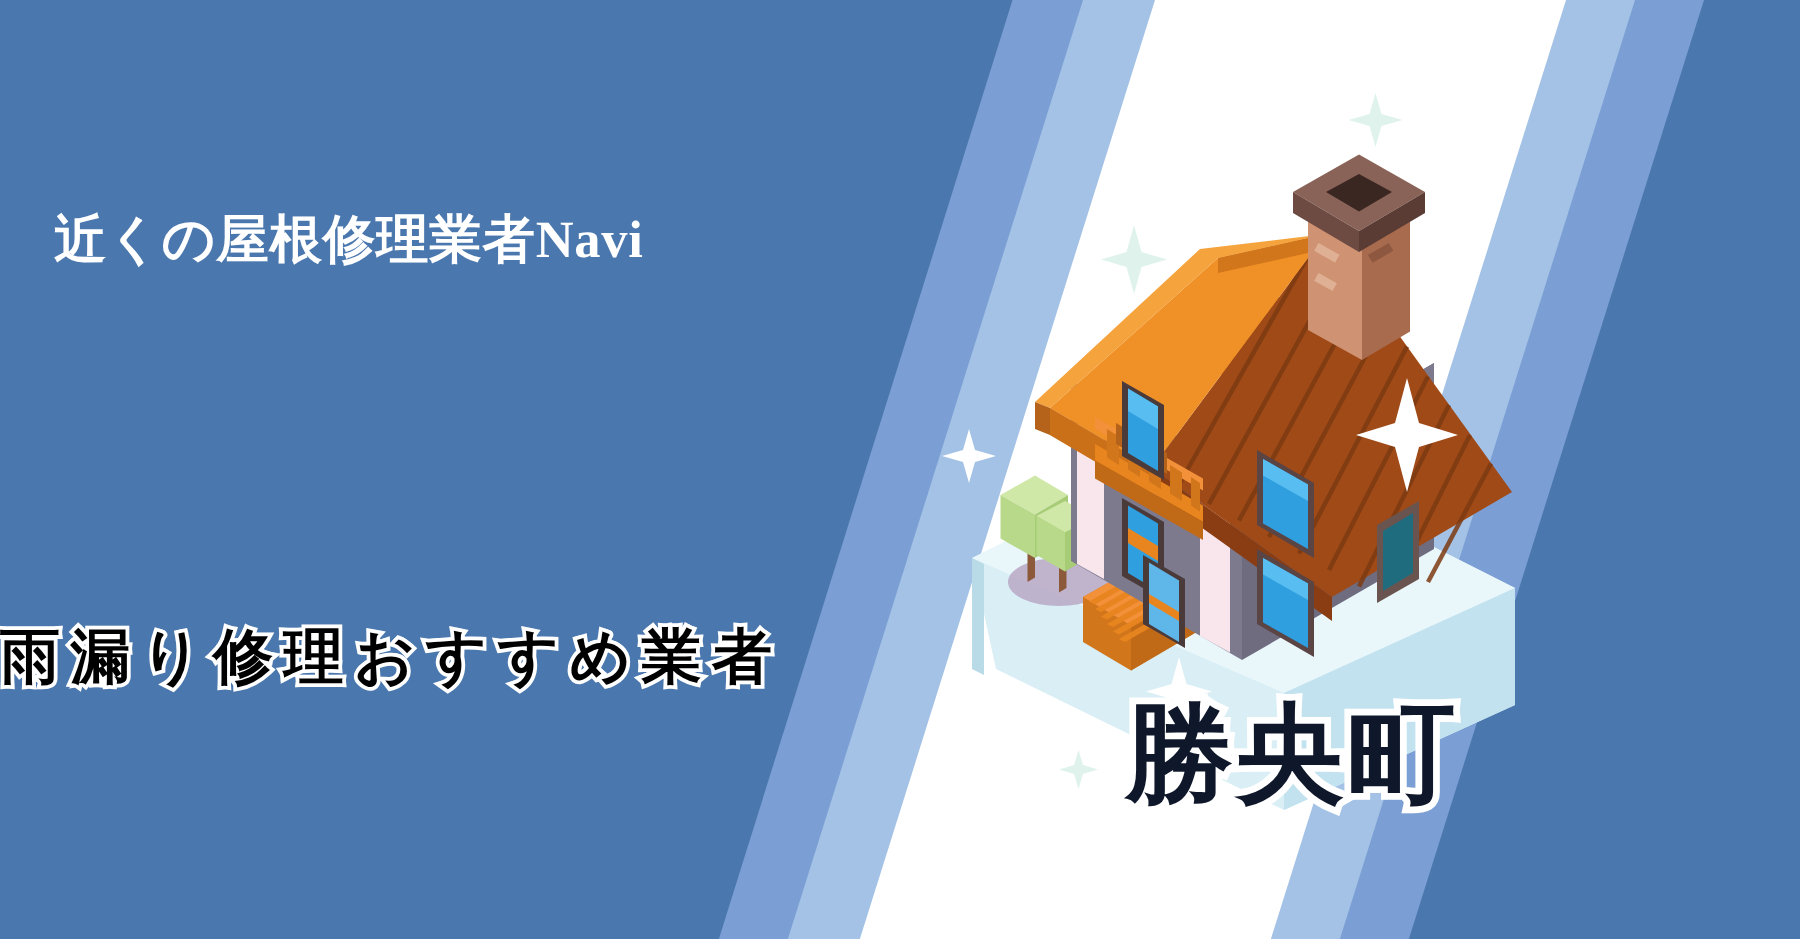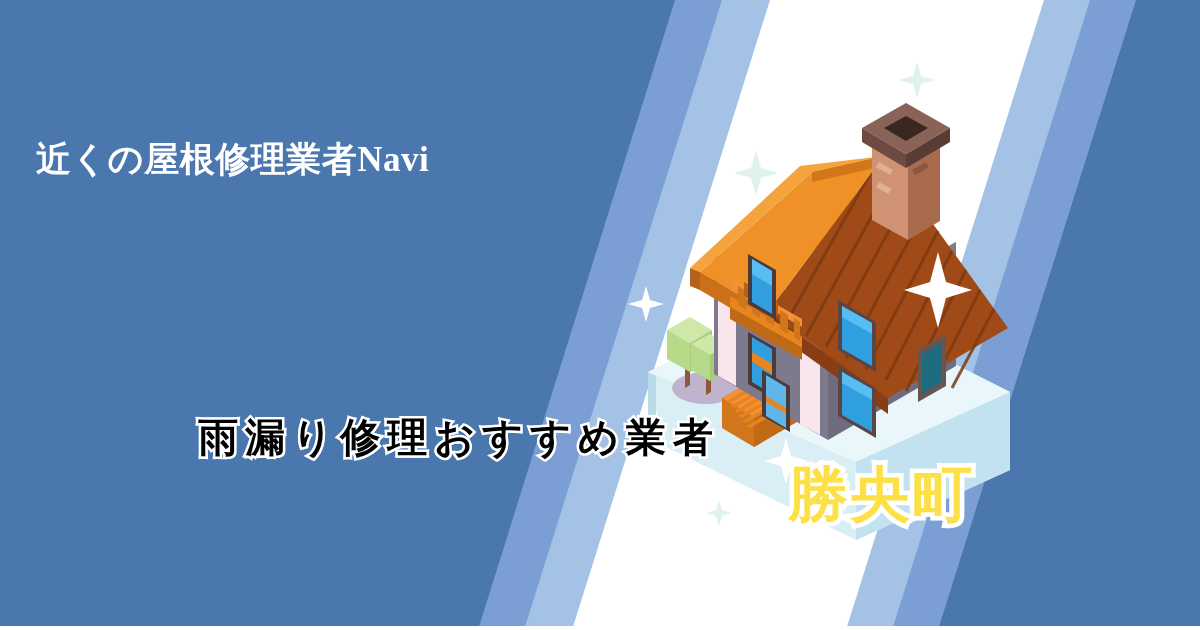--- a/index.html
+++ b/index.html
@@ -34,44 +34,44 @@
     letter-spacing: 0.5px;
     white-space: nowrap;
     z-index: 40;
   }
   
   .headline {
     position: absolute;
     left: 0px;
     top: 412px;
     width: 720px;
-    text-align: right;
+    text-align: left;
     z-index: 40;
     line-height: 1.28;
   }
   .headline-line {
     font-size: 40px;
     font-weight: 700;
     color: #000000;
     letter-spacing: 7px;
     white-space: nowrap;
     -webkit-text-stroke: 5px #ffffff;
     paint-order: stroke fill;
     text-shadow:
       2px 0 0 #fff, -2px 0 0 #fff, 0 2px 0 #fff, 0 -2px 0 #fff,
       1.5px 1.5px 0 #fff, -1.5px 1.5px 0 #fff, 1.5px -1.5px 0 #fff, -1.5px -1.5px 0 #fff;
   }
   
   .place-name {
     position: absolute;
-    left: 788px;
+    left: 750px;
     top: 455px;
-    font-size: 60px;
+    font-size: 72px;
     font-weight: 700;
-    color: #fde047;
+    color: #0f172a;
     letter-spacing: 2px;
     white-space: nowrap;
     z-index: 45;
     -webkit-text-stroke: 9px #ffffff;
     paint-order: stroke fill;
     text-shadow:
       4px 0 0 #fff, -4px 0 0 #fff, 0 4px 0 #fff, 0 -4px 0 #fff,
       3px 3px 0 #fff, -3px 3px 0 #fff, 3px -3px 0 #fff, -3px -3px 0 #fff;
   }
 </style>

